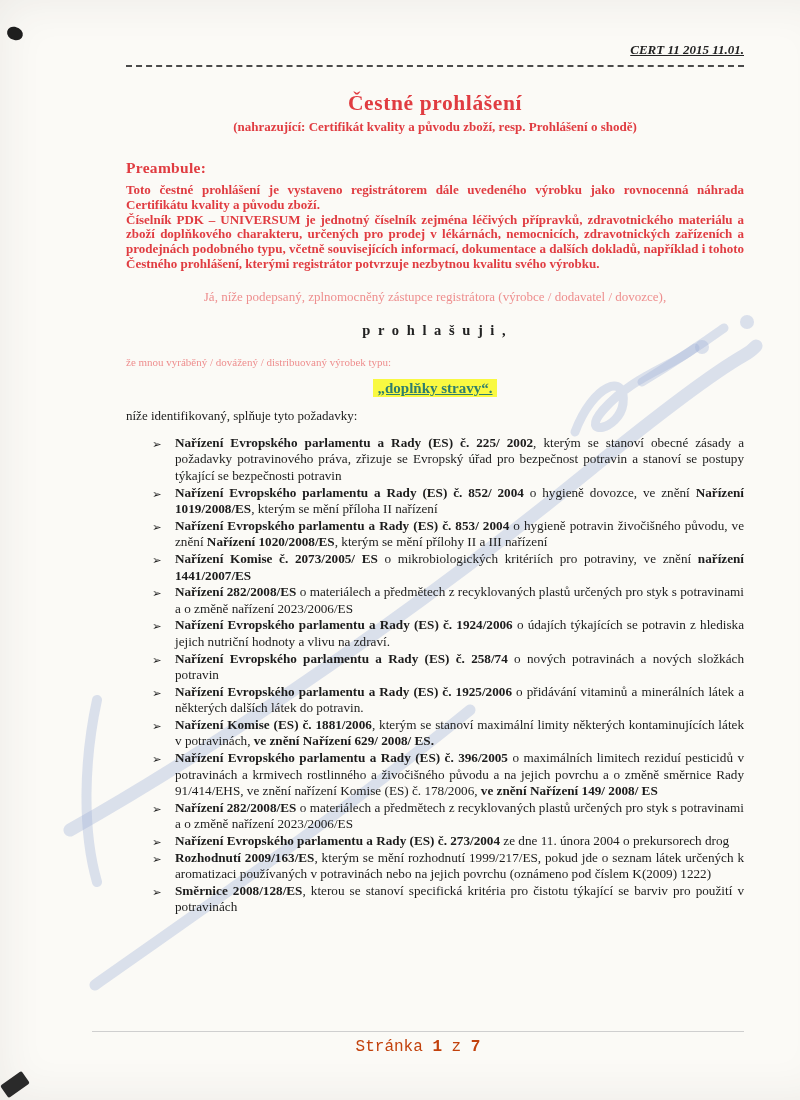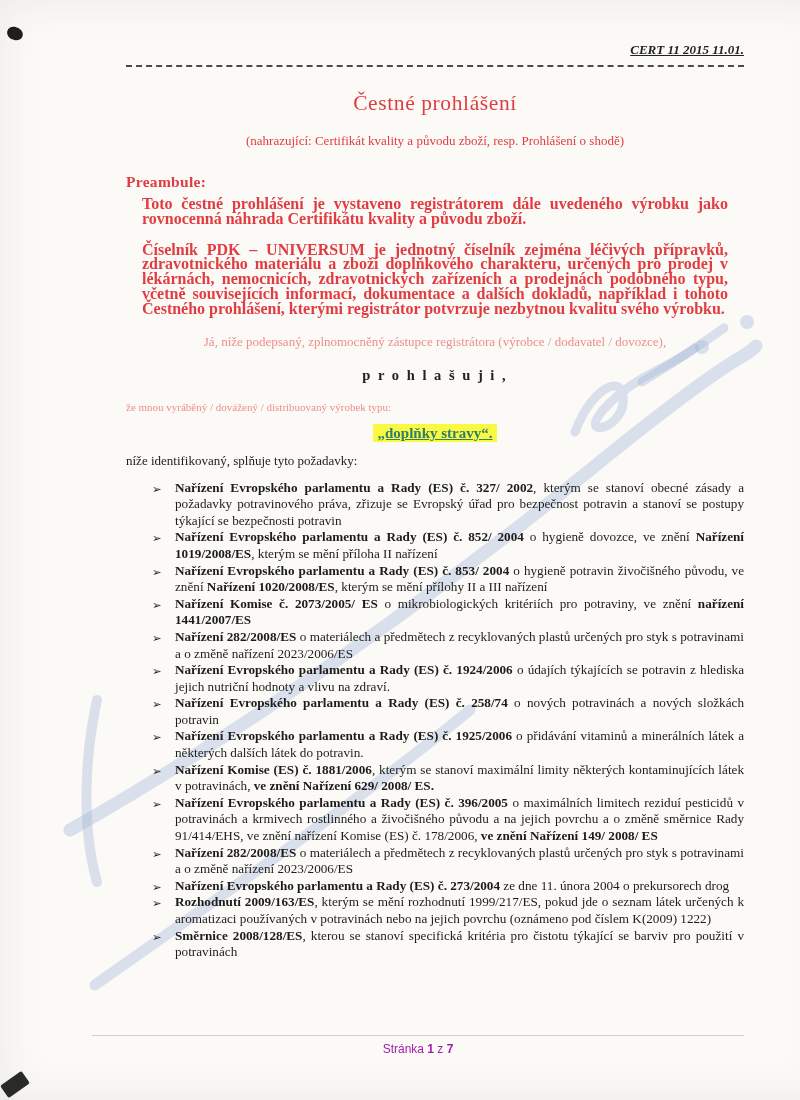--- a/index.html
+++ b/index.html
@@ -19,35 +19,35 @@
   .doc-ref {
     display: block; text-align: right;
     font-style: italic; font-weight: bold; font-size: 13px;
     text-decoration: underline; color: #222;
   }
   .header-rule { border-top: 2px dashed #4a4a4a; margin-top: 7px; height: 0; }
 
   .title {
     margin: 24px 0 0; text-align: center;
     color: var(--accent-red, #e03c41);
-    font-size: 21.5px; font-weight: normal; letter-spacing: .6px;
+    font-size: 21.5px; font-weight: bold; letter-spacing: .6px;
   }
   .subtitle {
-    margin-top: 17px; text-align: center; font-weight: normal;
+    margin-top: 3px; text-align: center; font-weight: bold;
     font-size: 13px; color: var(--accent-red, #e03c41);
   }
 
   .preamble-heading {
     margin-top: 24px; font-weight: bold; font-size: 15.5px;
     color: var(--accent-red, #e03c41); letter-spacing: .3px;
   }
   .preamble p {
-    margin: 16px; text-align: justify;
+    margin: 0; text-align: justify;
     color: var(--accent-red, #e03c41);
-    font-weight: bold; font-size: 16px; line-height: 14.8px;
+    font-weight: bold; font-size: 13px; line-height: 14.8px;
   }
   .preamble p:first-of-type { margin-top: 6px; }
 
   .decl-intro {
     margin: 17px 0 4px; text-align: center;
     color: var(--accent-pink, #ee8e8e); font-size: 13px;
   }
   .decl-word {
     margin: 17px 0 0; text-align: center;
     font-weight: bold; font-size: 14.5px; color: #222; letter-spacing: 2px;
@@ -68,22 +68,22 @@
   .req-item {
     position: relative; padding-left: 23px;
     font-size: 13.2px; line-height: 16.6px; text-align: justify;
   }
   .req-item .bullet { position: absolute; left: 0; top: 1px; font-size: 11.5px; }
   .b { font-weight: bold; }
 
   .footer {
     position: absolute; left: 92px; right: 90px; bottom: 44px; z-index: 1;
     border-top: 1px solid #cfcfcf; padding-top: 6px; text-align: center;
-    font-family: Liberation Sans, sans-serif;
-    font-size: 12px; color: #a21caf;
+    font-family: Liberation Mono, monospace;
+    font-size: 16px; color: #c2410c;
   }
 
   .watermark { position: absolute; left: 0; top: 0; z-index: 0; }
 
   .scan-mark-tl {
     position: absolute; left: 7px; top: 27px; z-index: 2;
     width: 16px; height: 13px; background: #1e1e1e;
     border-radius: 45% 60% 50% 55%; transform: rotate(12deg);
   }
   .scan-mark-bl {
@@ -130,21 +130,21 @@
     <p class="decl-word">p r o h l a š u j i ,</p>
     <p class="product-intro">že mnou vyráběný / dovážený  / distribuovaný výrobek typu:</p>
 
     <p class="product-type-row">
       <span class="product-type">„doplňky stravy“.</span>
     </p>
 
     <p class="req-intro">níže identifikovaný, splňuje tyto požadavky:</p>
 
     <ul class="req-list">
-        <li class="req-item"><span class="bullet">➢</span><span class="b">Nařízení Evropského parlamentu a Rady (ES) č. 327/ 2002</span><span>, kterým se stanoví obecné zásady a požadavky potravinového práva, zřizuje se Evropský úřad pro bezpečnost potravin a stanoví se postupy týkající se bezpečnosti potravin</span></li>
+        <li class="req-item"><span class="bullet">➢</span><span class="b">Nařízení Evropského parlamentu a Rady (ES) č. 225/ 2002</span><span>, kterým se stanoví obecné zásady a požadavky potravinového práva, zřizuje se Evropský úřad pro bezpečnost potravin a stanoví se postupy týkající se bezpečnosti potravin</span></li>
         <li class="req-item"><span class="bullet">➢</span><span class="b">Nařízení Evropského parlamentu a Rady (ES) č. 852/ 2004</span><span> o hygieně dovozce, ve znění </span><span class="b">Nařízení 1019/2008/ES</span><span>, kterým se mění příloha II nařízení</span></li>
         <li class="req-item"><span class="bullet">➢</span><span class="b">Nařízení Evropského parlamentu a Rady (ES) č. 853/ 2004</span><span> o hygieně potravin živočišného původu, ve znění </span><span class="b">Nařízení 1020/2008/ES</span><span>, kterým se mění přílohy II a III nařízení</span></li>
         <li class="req-item"><span class="bullet">➢</span><span class="b">Nařízení Komise č. 2073/2005/ ES</span><span> o mikrobiologických kritériích pro potraviny, ve znění </span><span class="b">nařízení 1441/2007/ES</span></li>
         <li class="req-item"><span class="bullet">➢</span><span class="b">Nařízení 282/2008/ES</span><span> o materiálech a předmětech z recyklovaných plastů určených pro styk s potravinami a o změně nařízení 2023/2006/ES</span></li>
         <li class="req-item"><span class="bullet">➢</span><span class="b">Nařízení Evropského parlamentu a Rady (ES) č. 1924/2006</span><span>  o údajích týkajících se potravin z hlediska jejich nutriční hodnoty a vlivu na zdraví.</span></li>
         <li class="req-item"><span class="bullet">➢</span><span class="b">Nařízení Evropského parlamentu a Rady (ES) č. 258/74</span><span> o nových potravinách a nových složkách potravin</span></li>
         <li class="req-item"><span class="bullet">➢</span><span class="b">Nařízení Evropského parlamentu a Rady (ES) č. 1925/2006</span><span>  o přidávání vitaminů a minerálních látek a některých dalších látek do potravin.</span></li>
         <li class="req-item"><span class="bullet">➢</span><span class="b">Nařízení Komise (ES) č. 1881/2006</span><span>, kterým se stanoví maximální limity některých kontaminujících látek v potravinách, </span><span class="b">ve znění Nařízení 629/ 2008/ ES.</span></li>
         <li class="req-item"><span class="bullet">➢</span><span class="b">Nařízení Evropského parlamentu a Rady (ES) č. 396/2005</span><span> o maximálních limitech reziduí pesticidů v potravinách a krmivech rostlinného a živočišného původu a na jejich povrchu a o změně směrnice Rady 91/414/EHS, ve znění nařízení Komise (ES) č. 178/2006, </span><span class="b">ve znění Nařízení 149/ 2008/ ES</span></li>
         <li class="req-item"><span class="bullet">➢</span><span class="b">Nařízení 282/2008/ES</span><span> o materiálech a předmětech z recyklovaných plastů určených pro styk s potravinami a o změně nařízení 2023/2006/ES</span></li>

